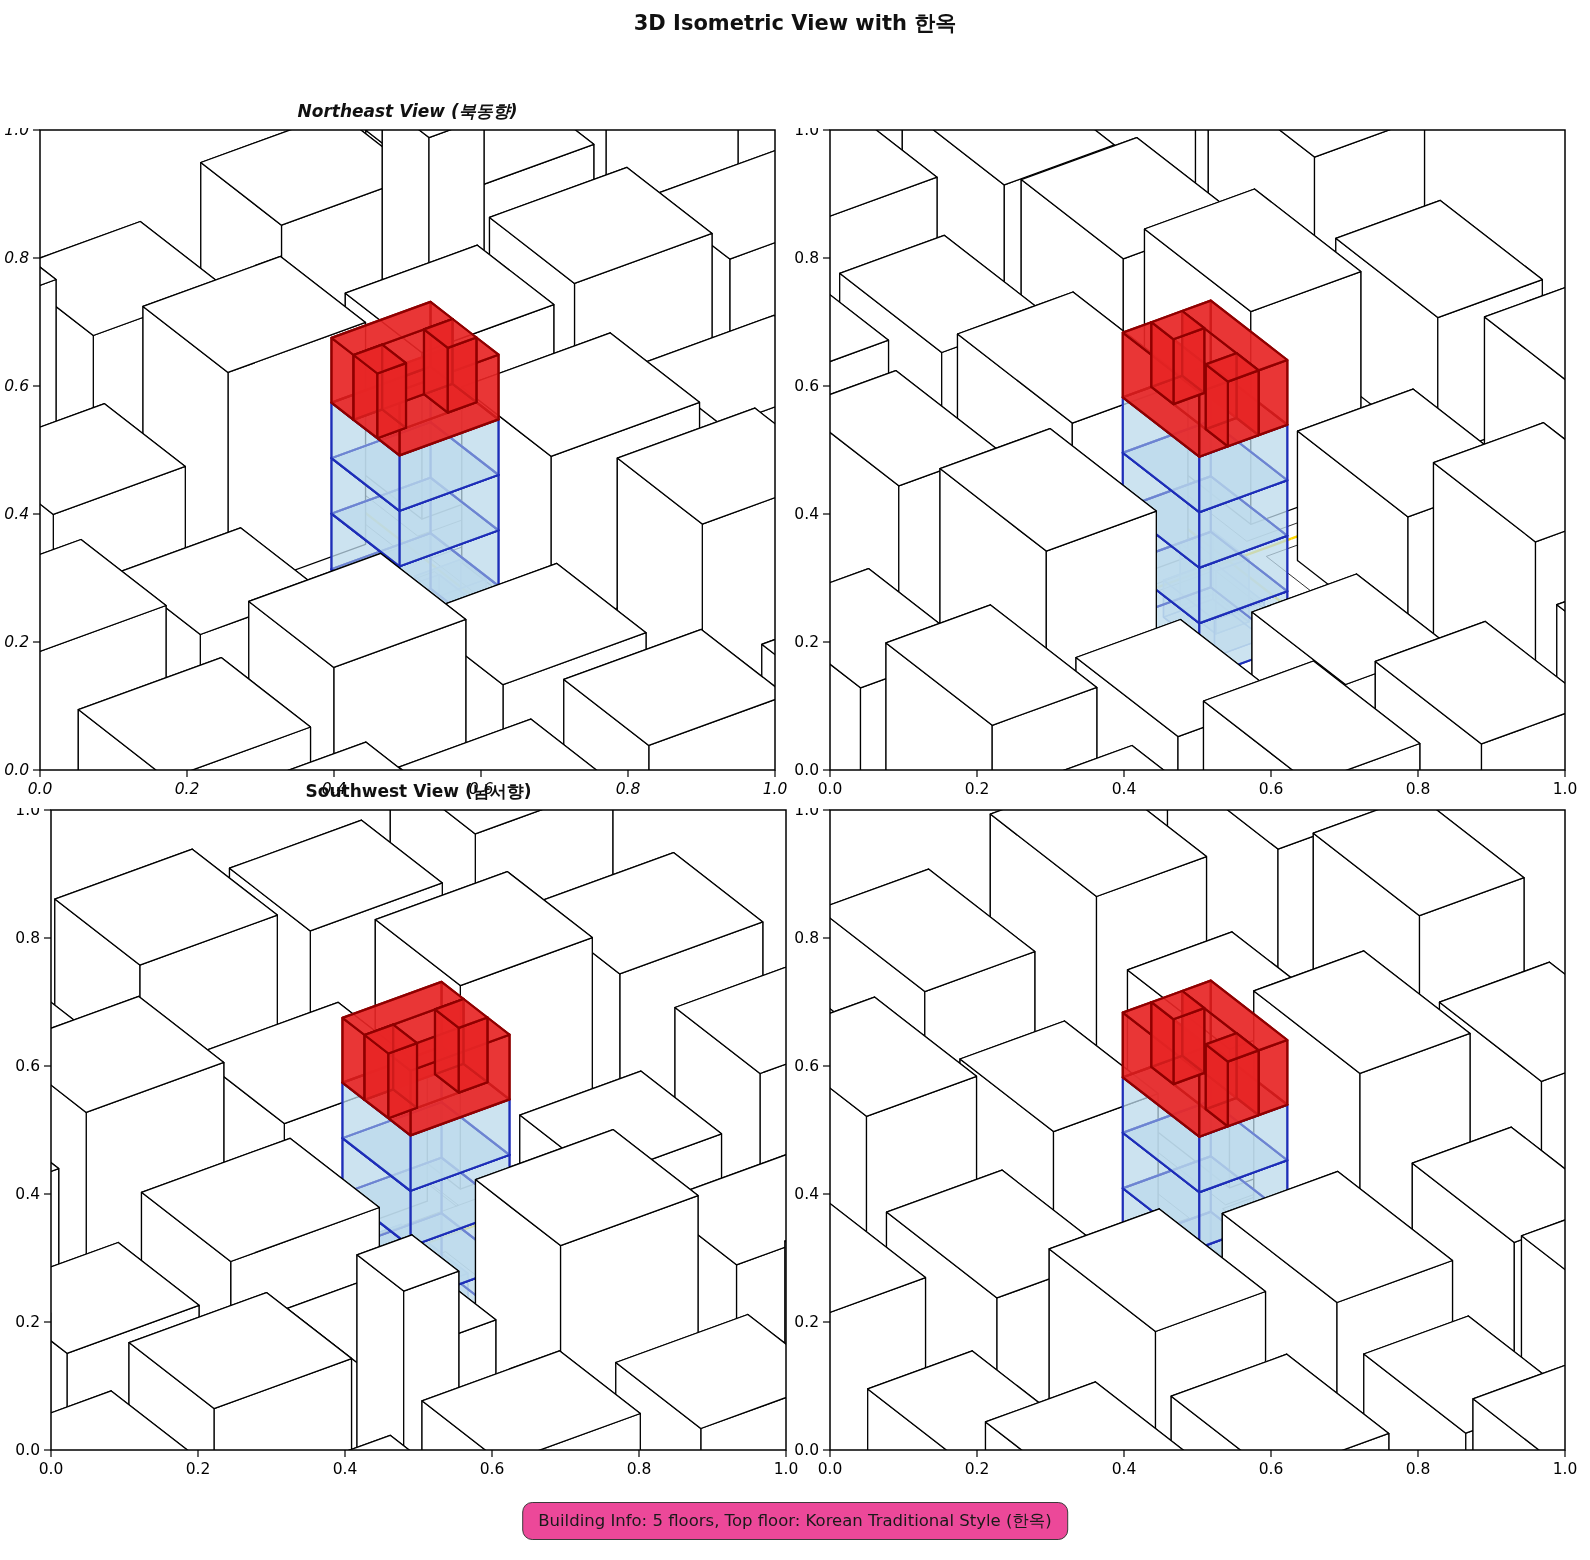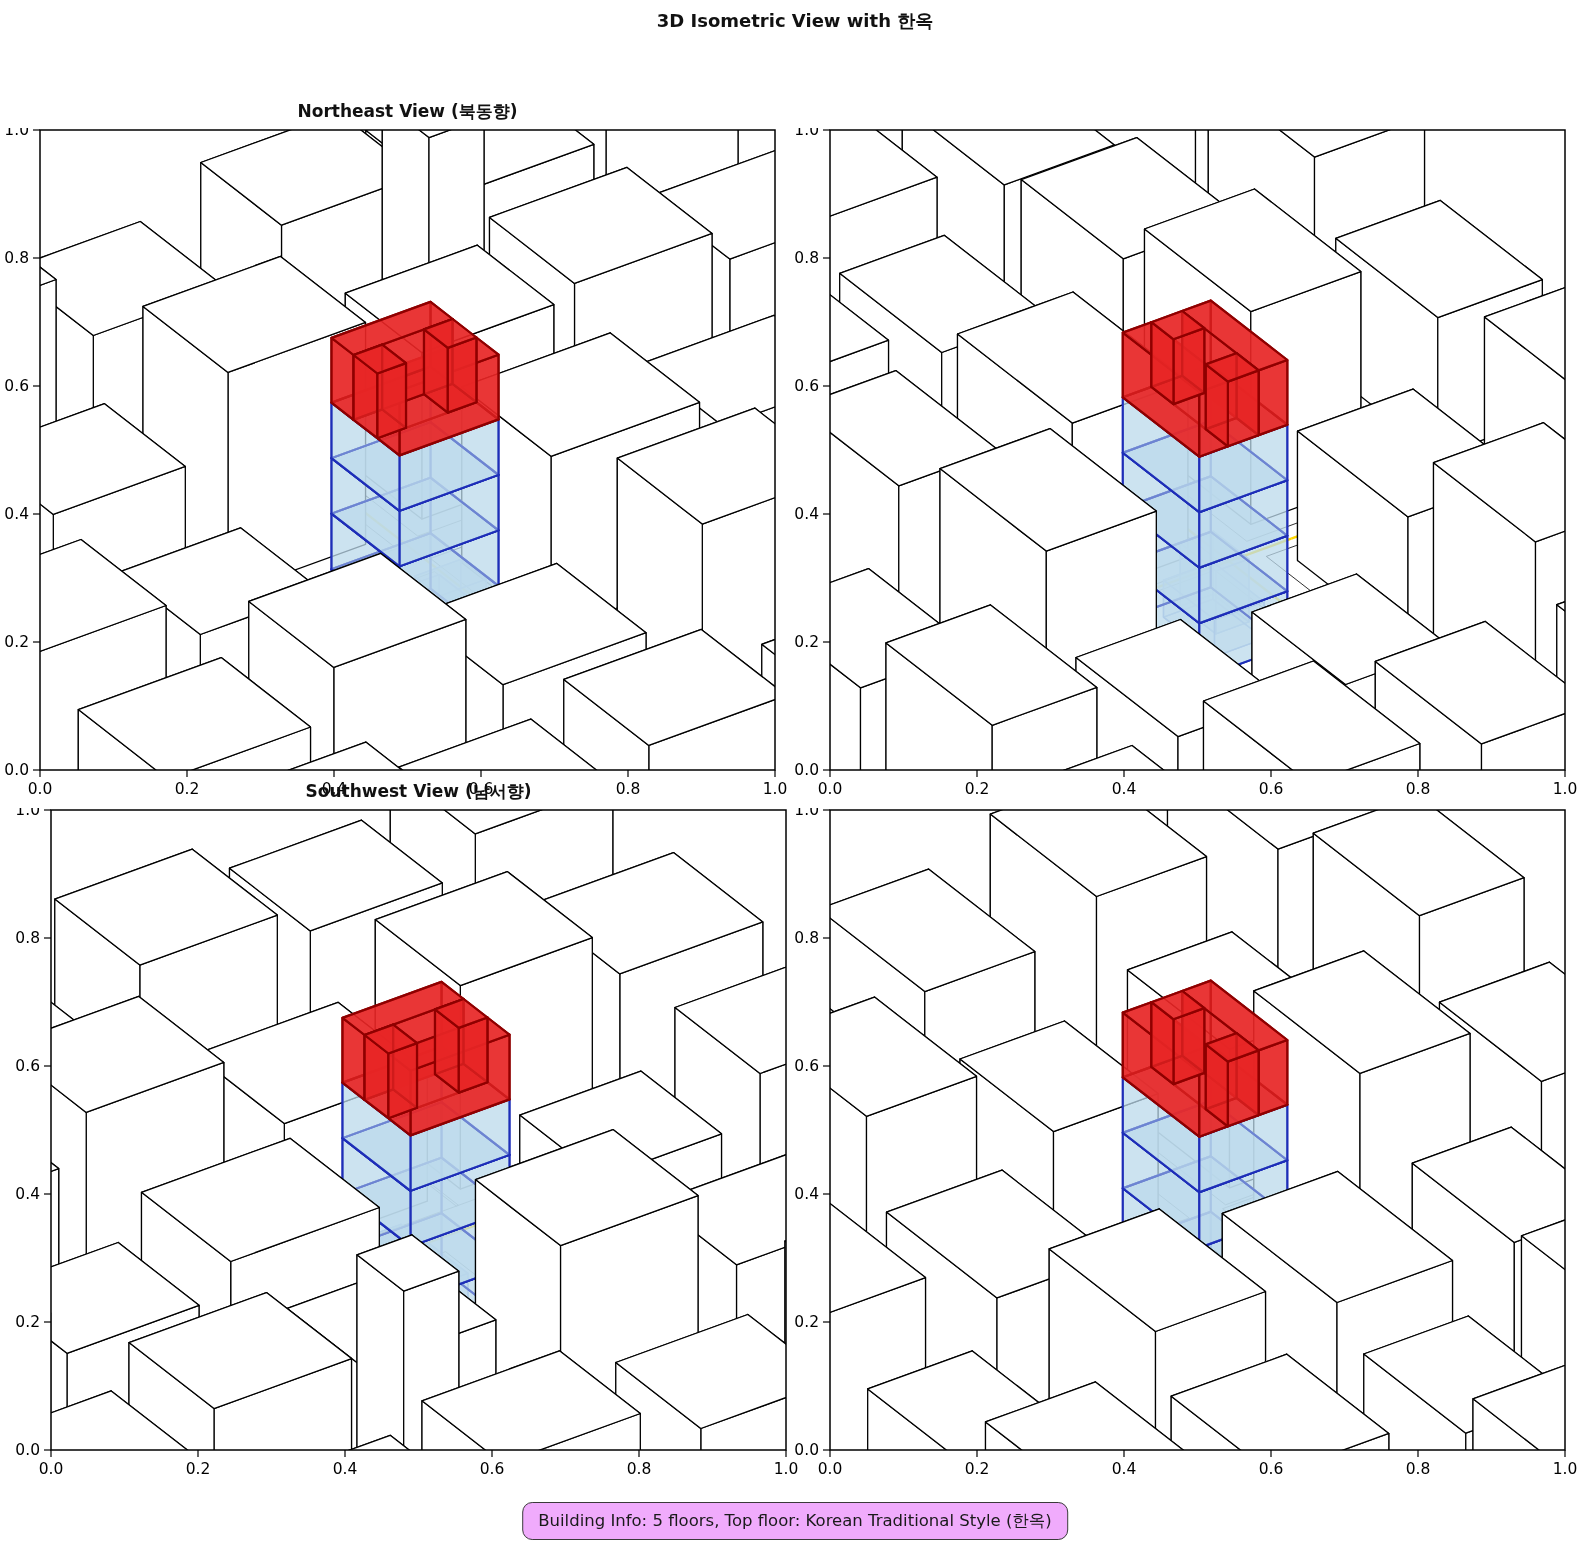--- a/index.html
+++ b/index.html
@@ -1,35 +1,35 @@
 <!DOCTYPE html>
 <html><head>
 <meta charset="utf-8">
 <style>
   html,body{margin:0;padding:0;background:#ffffff;}
   body{width:1590px;height:1560px;position:relative;overflow:hidden;
        font-family:"DejaVu Sans","Liberation Sans",sans-serif;}
   .fig-title{position:absolute;top:8px;left:0;width:1590px;text-align:center;
-             font-size:18px;font-weight:bold;color:#111;line-height:1.45;}
+             font-size:21px;font-weight:bold;color:#111;line-height:1.45;}
   .subplot{position:absolute;width:795px;height:700px;}
   .sp-title{position:absolute;left:40px;top:0;width:735px;text-align:center;
             font-size:17px;font-weight:bold;color:#111;}
   svg.plot{position:absolute;left:0;top:28px;display:block;}
   .info-box{position:absolute;top:1502px;left:50%;transform:translateX(-50%);
-            background:#f0abfc;border:1.6px solid #3a3a3a;border-radius:10px;
+            background:#ec4899;border:1.6px solid #3a3a3a;border-radius:10px;
             padding:7px 15px;font-size:16.5px;color:#1a1a1a;white-space:nowrap;}
 </style>
 </head>
 <body>
 
 <div class="fig-title">
   <div>3D Isometric View with 한옥</div>
 </div>
 
-<div class="subplot" style="left:0px;top:100px;">
+<div class="subplot" style="left:0px;top:100px;font-style:italic;">
   <div class="sp-title">Northeast View (북동향)</div>
   <svg id="plot0" class="plot" width="795" height="676" viewBox="0 0 795 676">
       <defs>
         <clipPath id="clip0">
           <rect x="40" y="2" width="735" height="640"></rect>
         </clipPath>
       </defs>
       <rect x="40" y="2" width="735" height="640" fill="#ffffff"></rect>
       <g clip-path="url(#clip0)">
         <polygon points="602,181.2 769.2,120.4 661.3,36.5 494,97.3" fill="none" fill-opacity="0" stroke="#1a1a1a" stroke-width="0.9" stroke-linejoin="round"></polygon>

